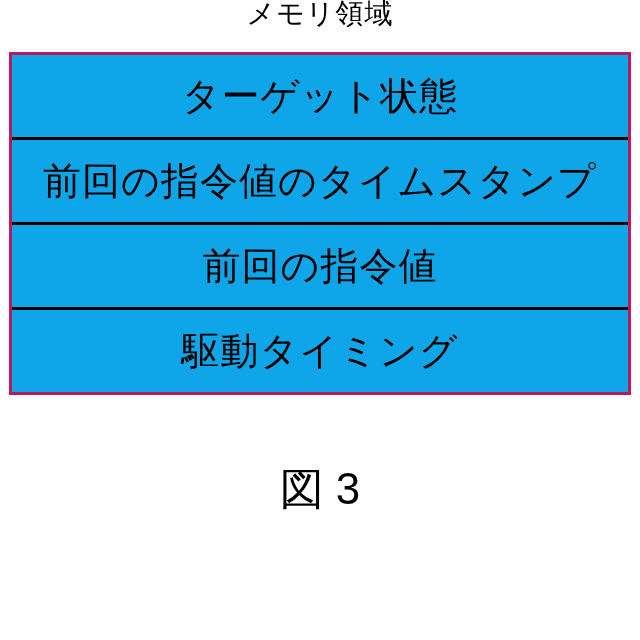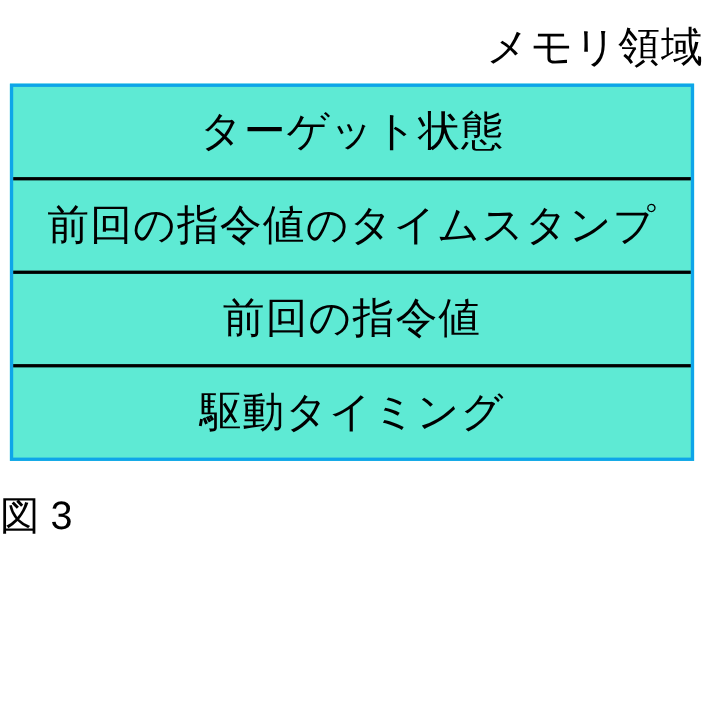--- a/index.html
+++ b/index.html
@@ -11,51 +11,51 @@
     color: #000000;
     font-family: "Liberation Sans", sans-serif;
   }
   .page {
     position: relative;
     width: 640px;
     height: 640px;
     overflow: hidden;
   }
   .diagram-title {
-    text-align: right;
-    font-size: 38px;
+    text-align: center;
+    font-size: 28px;
     line-height: 1;
-    padding-top: 24px;
     height: 52px;
     letter-spacing: 1px;
     white-space: nowrap;
   }
   .memory-table {
     margin: 0 9px;
-    border: 3px solid #0ea5e9;
-    background: #5eead4;
+    border: 3px solid #be185d;
+    background: #0ea5e9;
   }
   .memory-row {
     height: 82px;
     border-bottom: 3px solid #000000;
     display: flex;
     align-items: center;
     justify-content: center;
     font-size: 38px;
     line-height: 1;
     letter-spacing: 1px;
     white-space: nowrap;
   }
   .memory-row:last-child {
     border-bottom: none;
   }
   .figure-caption {
-    font-size: 36px;
+    text-align: center;
+    font-size: 44px;
     line-height: 1;
-    margin-top: 32px;
+    margin-top: 72px;
     white-space: nowrap;
   }
 </style>
 </head>
 <body>
 
 <div class="page">
 
   <div class="diagram-title">メモリ領域</div>
 

